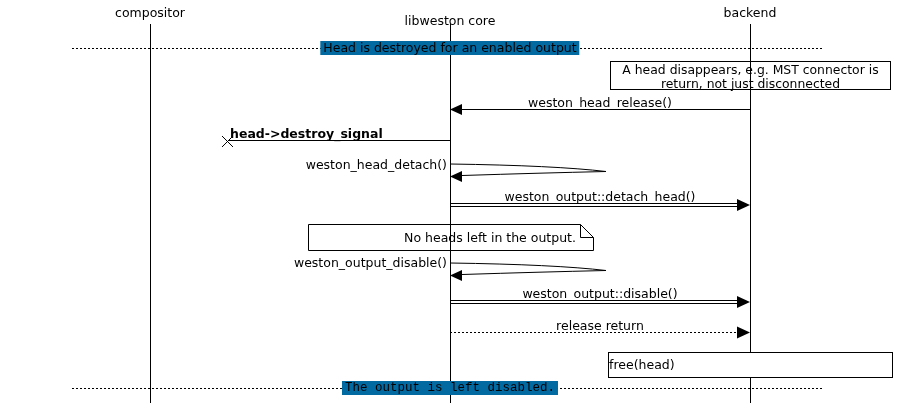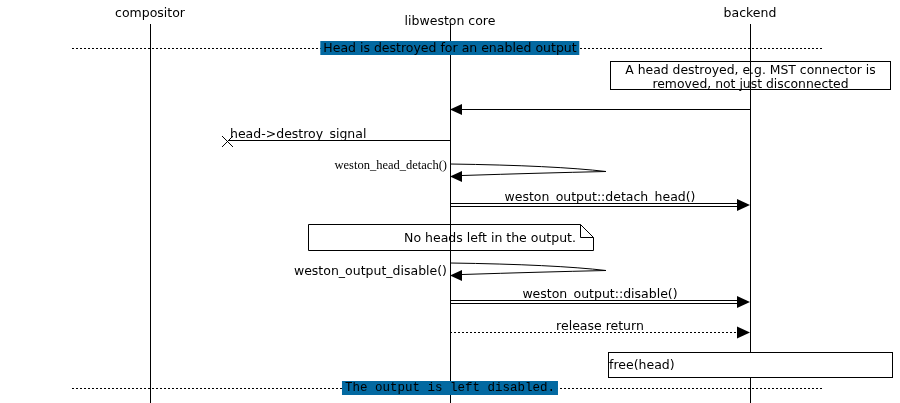--- a/index.html
+++ b/index.html
@@ -73,24 +73,25 @@
     <rect x="608.5" y="352.5" width="284" height="25" fill="#ffffff" stroke="#000000"></rect>
   </svg>
 
   <div class="lbl cx" style="left:150px;top:6px;">compositor</div>
   <div class="lbl cx" style="left:450px;top:14px;">libweston core</div>
   <div class="lbl cx" style="left:750px;top:6px;">backend</div>
 
   <div class="lbl cx divider" style="left:450px;top:41px;">Head is destroyed for an enabled output</div>
   <div class="lbl cx divider" style="left:450px;top:381px;font-family:Liberation Mono, monospace;">The output is left disabled.</div>
 
-  <div class="note-text-wrap">A head destroyed, e.g. MST connector is removed, not just disconnected</div>
+  <div class="note-text-wrap">A head disappears, e.g. MST connector is return, not just disconnected</div>
   <div class="note-text-single">No heads left in the output.</div>
 
-  <div class="lbl" style="left:230px;top:127px;">head-&gt;destroy_signal</div>
-  <div class="lbl ralign" style="right:453px;top:158px;font-family:Liberation Serif, serif;">weston_head_detach()</div>
+  <div class="lbl cx" style="left:600px;top:96px;">weston_head_release()</div>
+  <div class="lbl" style="left:230px;top:127px;font-weight:bold;">head-&gt;destroy_signal</div>
+  <div class="lbl ralign" style="right:453px;top:158px;">weston_head_detach()</div>
   <div class="lbl cx" style="left:600px;top:190px;text-align:center;">weston_output::detach_head()</div>
-  <div class="lbl ralign" style="right:453px;top:264px;">weston_output_disable()</div>
+  <div class="lbl ralign" style="right:453px;top:256px;">weston_output_disable()</div>
   <div class="lbl cx" style="left:600px;top:287px;">weston_output::disable()</div>
   <div class="lbl cx" style="left:600px;top:319px;">release return</div>
   <div class="action-text">free(head)</div>
 
 </div>
 
 </body></html>

